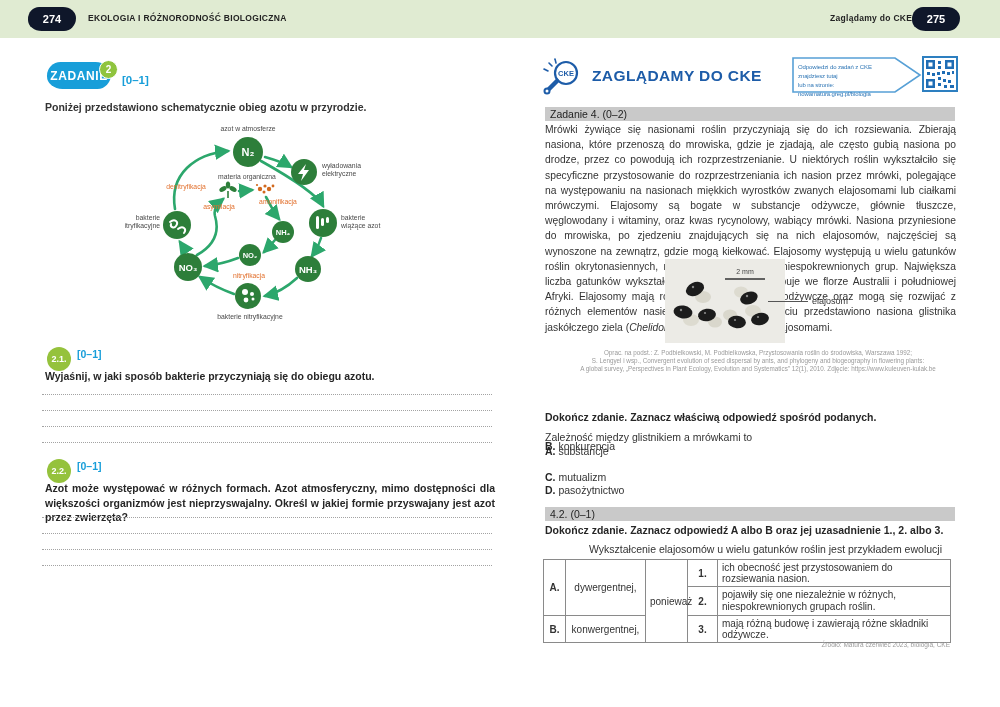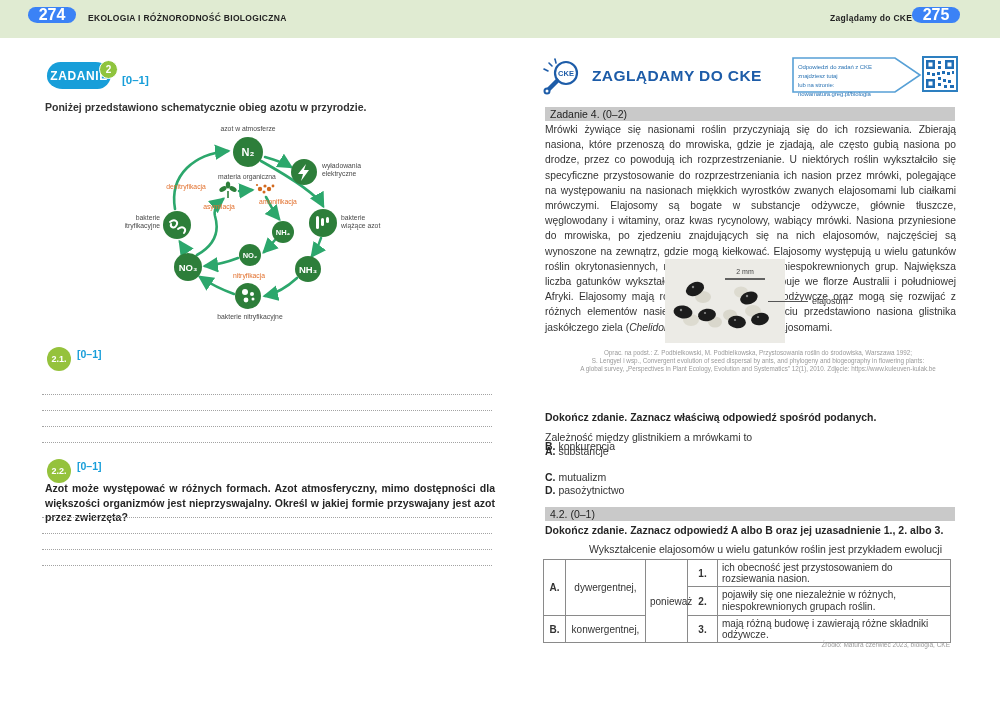--- a/index.html
+++ b/index.html
@@ -1,22 +1,22 @@
 <!DOCTYPE html>
 <html lang="pl"><head>
 <meta charset="utf-8">
 <style>
   html,body{margin:0;padding:0;}
   body{font-family:"Liberation Sans", sans-serif; background:#fff;}
   #spread{position:relative;width:1000px;height:707px;background:#fff;overflow:hidden;}
 
   
   .band{position:absolute;left:0;top:0;width:1000px;height:38px;background:#e0ebd2;}
-  .page-blob{position:absolute;top:7px;width:48px;height:16px;background:#3b82f6;color:#fff;
-    font-weight:bold;font-size:16px;display:flex;align-items:center;justify-content:center;
+  .page-blob{position:absolute;top:7px;width:48px;height:24px;background:#0f172a;color:#fff;
+    font-weight:bold;font-size:11px;display:flex;align-items:center;justify-content:center;
     border-radius:12px 14px 13px 15px / 13px 12px 14px 12px;}
   .band-title{position:absolute;top:13px;font-size:8.5px;font-weight:bold;color:#232323;letter-spacing:.3px;}
 
   
   .zadanie-blob{position:absolute;left:47px;top:62px;width:64px;height:27px;background:#189ed9;
     border-radius:14px 16px 14px 16px / 14px 13px 15px 13px;color:#fff;font-weight:bold;font-size:12px;
     letter-spacing:.6px;display:flex;align-items:center;justify-content:center;}
   .zadanie-num{position:absolute;left:99px;top:60px;width:17px;height:17px;background:#8fc43e;border-radius:50%;
     color:#fff;font-weight:bold;font-size:10px;display:flex;align-items:center;justify-content:center;border:1.5px solid #fff;}
   .pts{color:#189ed9;font-weight:bold;font-size:11.5px;position:absolute;}
@@ -175,20 +175,21 @@
       <text x="35" y="116" text-anchor="end">denitryfikacyjne</text>
       <text x="216" y="108" text-anchor="start">bakterie</text>
       <text x="216" y="116" text-anchor="start">wiążące azot</text>
       <text x="124" y="166" text-anchor="middle" fill="#e2702d">nitryfikacja</text>
       <text x="125" y="207" text-anchor="middle">bakterie nitryfikacyjne</text>
     </g>
   </svg>
 
   <div class="sub-badge" style="left:47px;top:347px;">2.1.</div>
   <div class="pts" style="left:77px;top:348px;font-size:10.5px;">[0–1]</div>
+  <div class="ltext bold" style="left:45px;top:370px;width:450px;">Wyjaśnij, w jaki sposób bakterie przyczyniają się do obiegu azotu.</div>
   <div class="dots" style="top:394px;"></div>
   <div class="dots" style="top:410px;"></div>
   <div class="dots" style="top:426px;"></div>
   <div class="dots" style="top:442px;"></div>
 
   <div class="sub-badge" style="left:47px;top:459px;">2.2.</div>
   <div class="pts" style="left:77px;top:460px;font-size:10.5px;">[0–1]</div>
   <div class="ltext bold" style="left:45px;top:481px;width:450px;text-align:justify;line-height:14.5px;">Azot może występować w różnych formach. Azot atmosferyczny, mimo dostępności dla większości organizmów jest nieprzyswajalny. Określ w jakiej formie przyswajany jest azot przez zwierzęta?</div>
   <div class="dots" style="top:517px;"></div>
   <div class="dots" style="top:533px;"></div>

